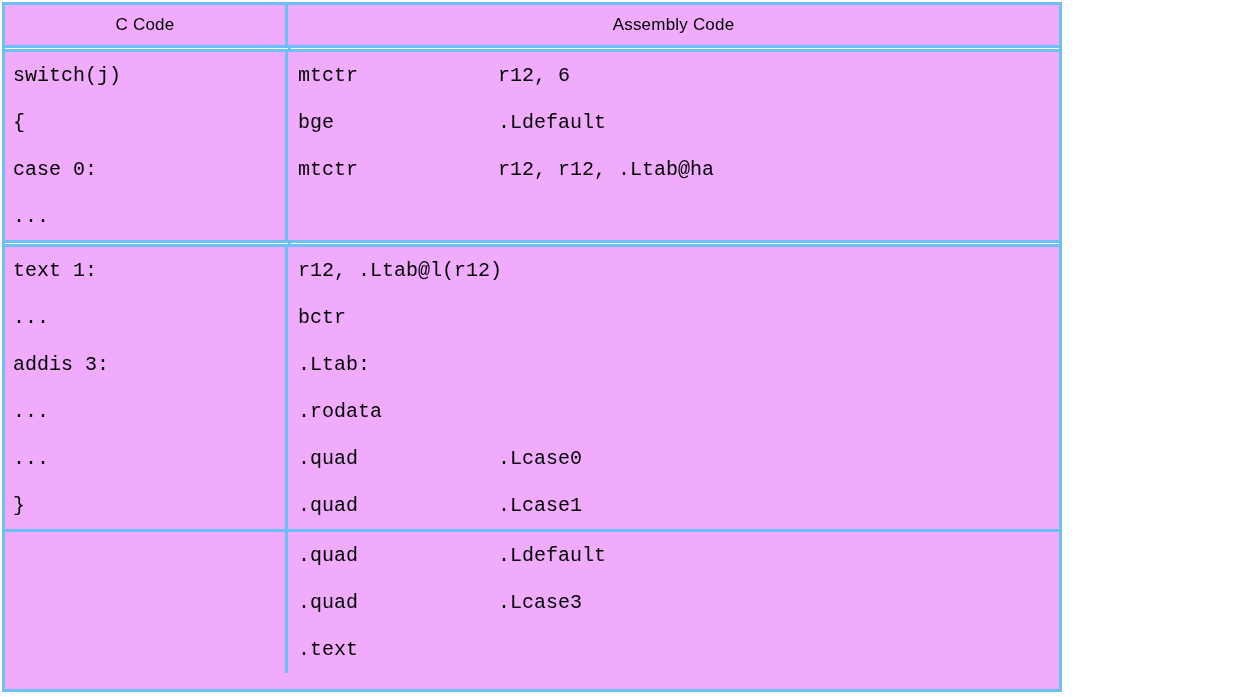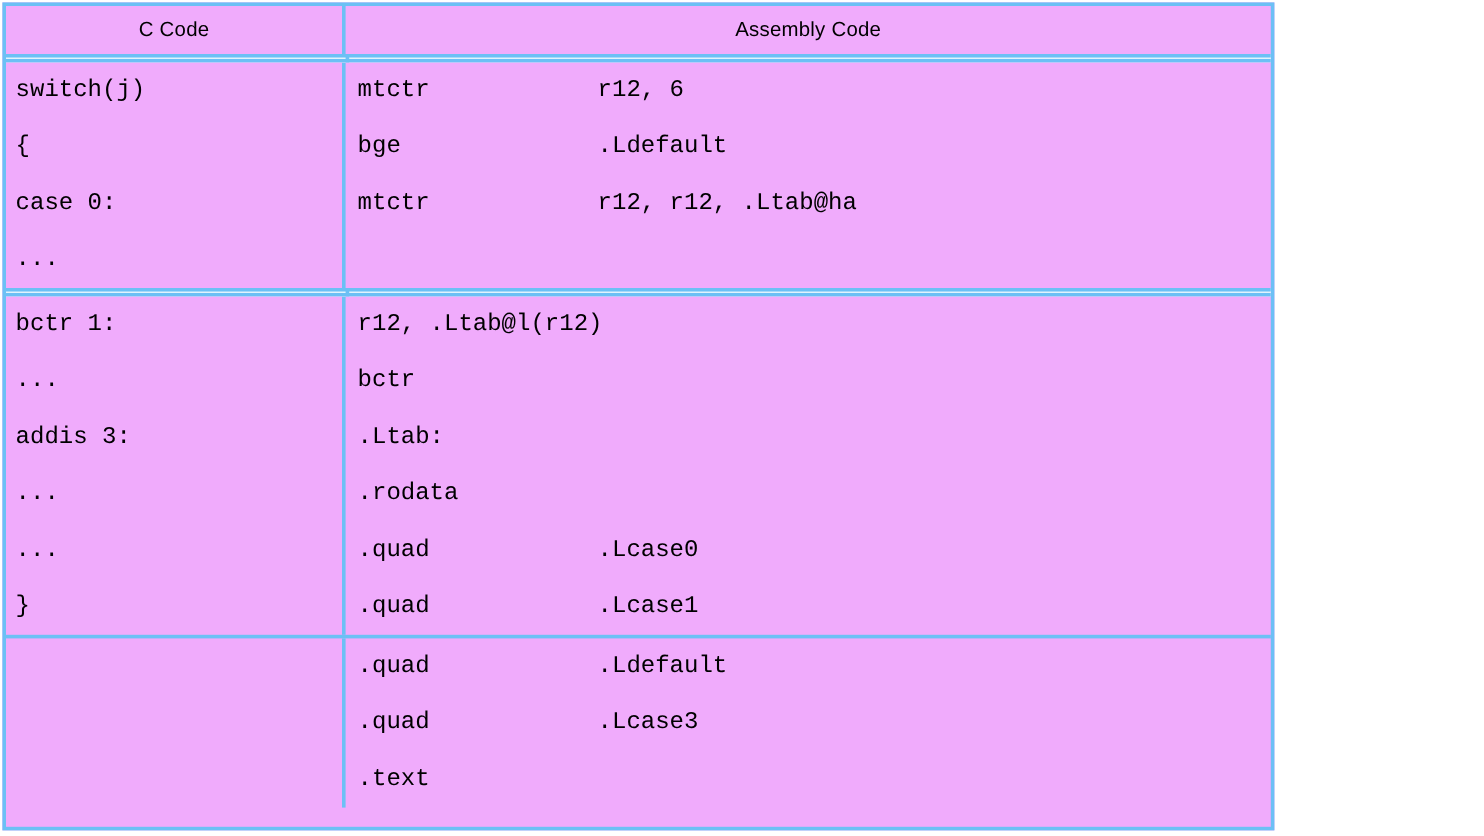--- a/index.html
+++ b/index.html
@@ -153,21 +153,21 @@
         <span class="mnemonic">mtctr</span>
         <span class="operand">r12, r12, .Ltab@ha</span>
       </div>
     </div>
   </div>
 
   <div class="double-rule"></div>
 
   <div class="section">
     <div class="col-c">
-      <div class="code-line">bctr 1:</div>
+      <div class="code-line">text 1:</div>
       <div class="code-line">...</div>
       <div class="code-line">addis 3:</div>
       <div class="code-line">...</div>
       <div class="code-line">...</div>
       <div class="code-line">}</div>
     </div>
     <div class="col-asm">
       <div class="code-line">
         <span class="operand">r12, .Ltab@l(r12)</span>
       </div>

